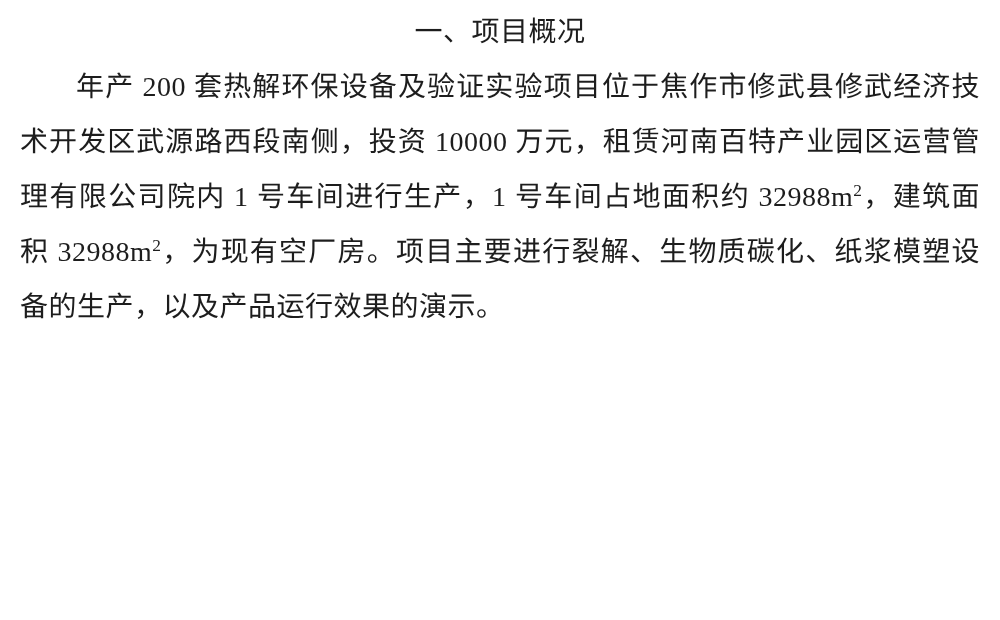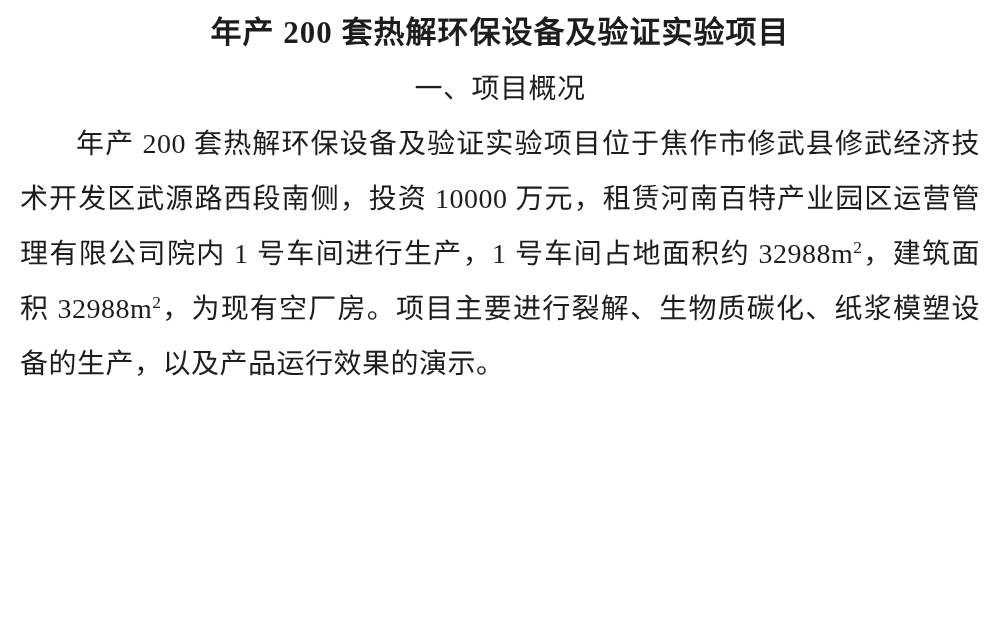--- a/index.html
+++ b/index.html
@@ -51,19 +51,18 @@
     font-size: 0.62em;
     line-height: 0;
     vertical-align: super;
   }
 </style>
 </head>
 <body>
 
 <div class="page" style="background: rgb(255, 255, 255); color: rgb(29, 29, 29);">
   <h1 class="doc-title">
-    <span class="title-line">年产 200 套热解环保设备及验证实验项目</span>
   </h1>
   <div class="body-text" id="paragraphs">
       <p class="para heading"><span>一、项目概况</span></p>
       <p class="para indent"><span>年产 200 套热解环保设备及验证实验项目位于焦作市修武县修武经济技术开发区武源路西段南侧，投资 10000 万元，租赁河南百特产业园区运营管理有限公司院内 1 号车间进行生产，1 号车间占地面积约 32988m</span><sup>2</sup><span>，建筑面积 32988m</span><sup>2</sup><span>，为现有空厂房。项目主要进行裂解、生物质碳化、纸浆模塑设备的生产，以及产品运行效果的演示。</span></p>
     </div>
 </div>
 
 </body></html>

